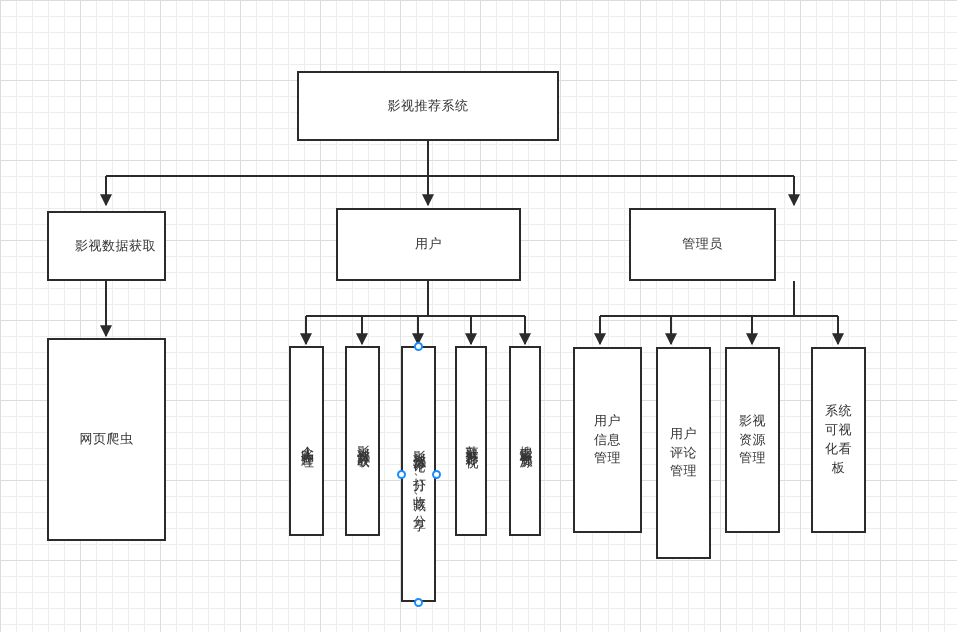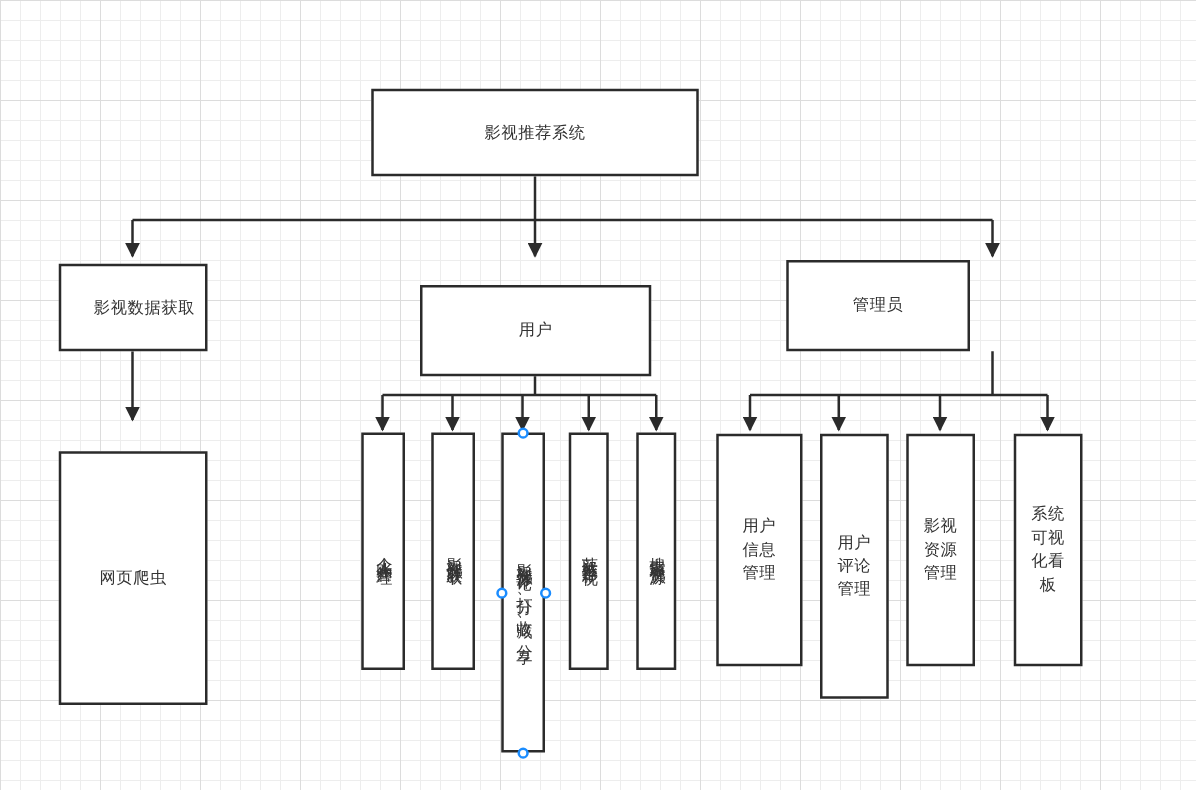--- a/index.html
+++ b/index.html
@@ -128,29 +128,29 @@
   </svg>
 
   <div class="node" style="left:297px; top:71px; width:262px; height:70px;">
     <span class="label-h">影视推荐系统</span>
   </div>
 
   <div class="node" style="left:47px; top:211px; width:119px; height:70px;padding-left:18px;">
     <span class="label-h">影视数据获取</span>
   </div>
 
-  <div class="node" style="left:336px; top:208px; width:185px; height:73px;margin-top:20px;">
+  <div class="node" style="left:336px; top:208px; width:185px; height:73px;">
     <span class="label-h">用户</span>
   </div>
 
   <div class="node" style="left:629px; top:208px; width:147px; height:73px;">
     <span class="label-h">管理员</span>
   </div>
 
-  <div class="node" style="left:47px; top:338px; width:119px; height:203px;margin-top:23px;">
+  <div class="node" style="left:47px; top:338px; width:119px; height:203px;">
     <span class="label-h">网页爬虫</span>
   </div>
 
   <div class="node" style="left:289px; top:346px; width:35px; height:190px;">
     <span class="label-v">个人账户管理</span>
   </div>
 
   <div class="node" style="left:345px; top:346px; width:35px; height:190px;">
     <span class="label-v">影视资源获取</span>
   </div>

